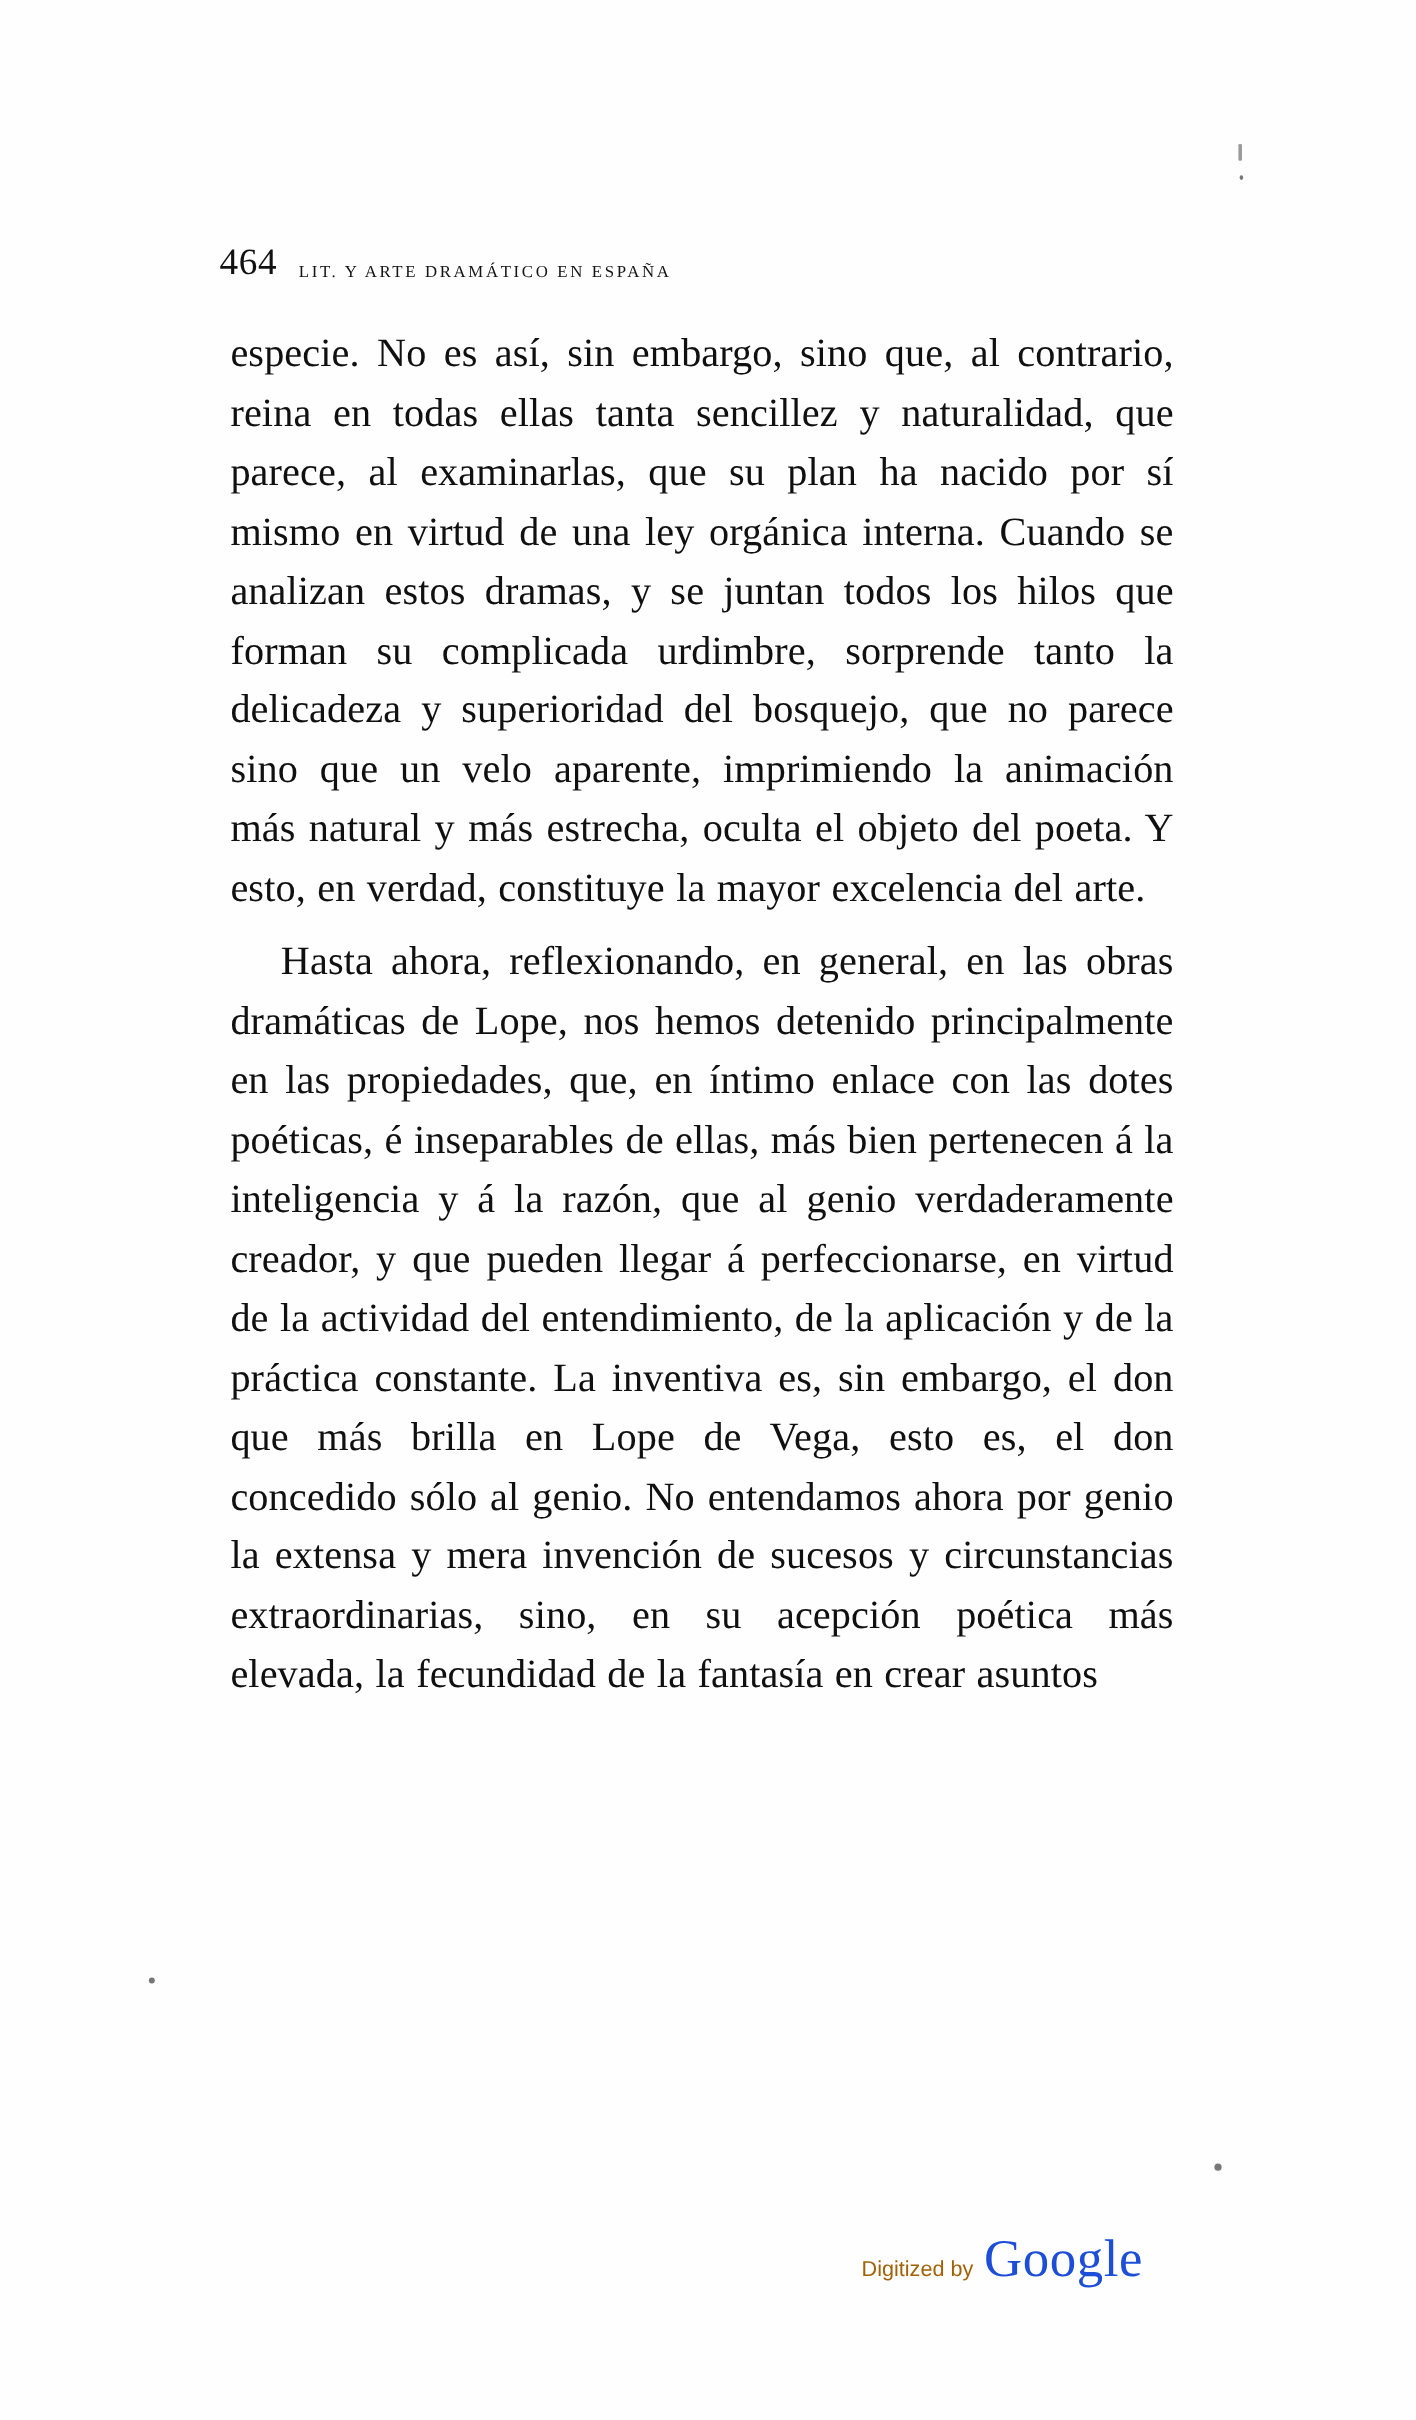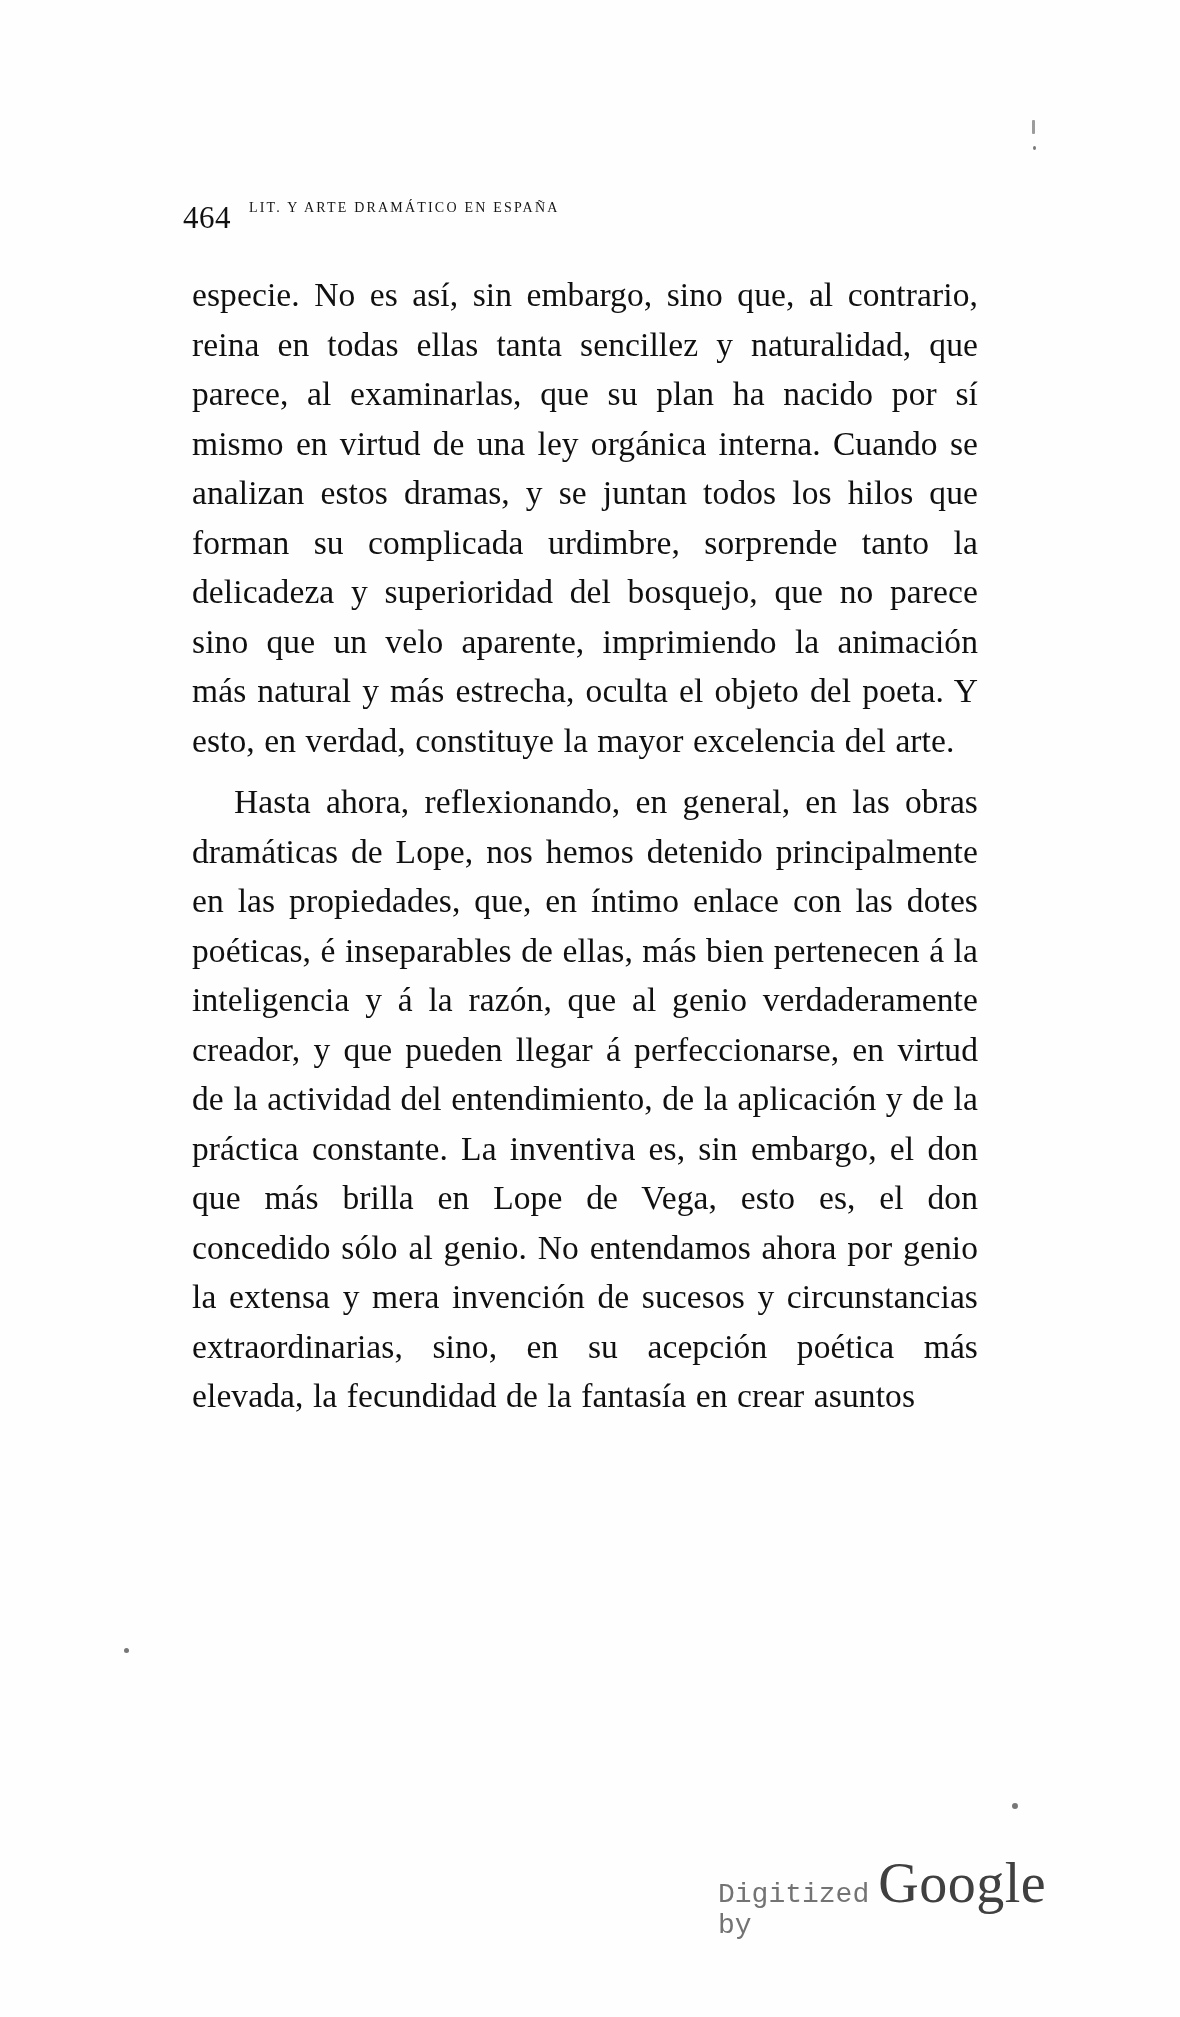--- a/index.html
+++ b/index.html
@@ -38,21 +38,21 @@
 
   .content {
     position: absolute;
     left: 180px;
     top: 200px;
     width: 810px;
   }
 
   .running-head {
     display: flex;
-    align-items: flex-start;
+    align-items: flex-end;
     gap: 18px;
     margin: 0 0 34px 3px;
     white-space: nowrap;
   }
   .folio {
     font-size: 31px;
     letter-spacing: .5px;
     color: #111;
   }
   .head-title {
@@ -88,28 +88,28 @@
   .footer-credit {
     position: absolute;
     left: 718px;
     top: 1862px;
     width: 270px;
     display: flex;
     align-items: baseline;
     gap: 9px;
   }
   .credit-label {
-    font-size: 28px;
-    color: #737373;
-    font-family: Liberation Mono, monospace;
+    font-size: 18px;
+    color: #a16207;
+    font-family: Liberation Sans, sans-serif;
   }
   .credit-logo {
-    font-size: 56px;
+    font-size: 44px;
     line-height: 42px;
-    color: #404040;
+    color: #1d4ed8;
     font-family: "Liberation Serif", serif;
     letter-spacing: .5px;
   }
 </style>
 </head>
 <body>
 
 <div class="page">
 
   <span class="speck speck-top-1"></span>

